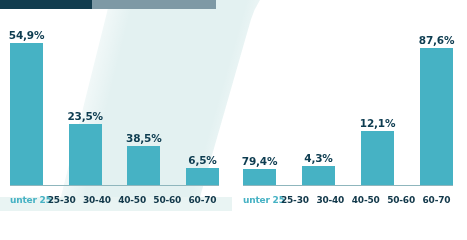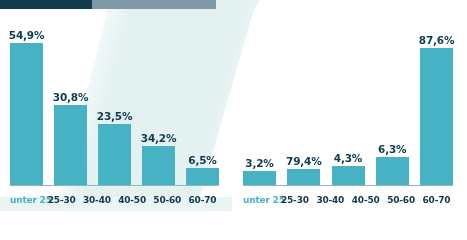--- a/index.html
+++ b/index.html
@@ -198,29 +198,25 @@
 
   <div class="charts">
 
     <div class="panel">
       <div class="plot">
           <div class="bar-slot">
             <div class="bar-value">54,9%</div>
             <div class="bar" style="height: 142px; background: rgb(70, 178, 196);"></div>
           </div>
           <div class="bar-slot">
-            <div class="bar-value">30,8%</div>
-            <div class="bar" style="height: 80px; background: rgb(70, 178, 196);"></div>
-          </div>
-          <div class="bar-slot">
             <div class="bar-value">23,5%</div>
             <div class="bar" style="height: 61px; background: rgb(70, 178, 196);"></div>
           </div>
           <div class="bar-slot">
-            <div class="bar-value">34,2%</div>
+            <div class="bar-value">38,5%</div>
             <div class="bar" style="height: 39px; background: rgb(70, 178, 196);"></div>
           </div>
           <div class="bar-slot">
             <div class="bar-value">6,5%</div>
             <div class="bar" style="height: 17px; background: rgb(70, 178, 196);"></div>
           </div>
         </div>
       <div class="axis-line"></div>
       <div class="ticks">
           <div class="tick accent">unter 25</div>
@@ -228,34 +224,30 @@
           <div class="tick">30-40</div>
           <div class="tick">40-50</div>
           <div class="tick">50-60</div>
           <div class="tick">60-70</div>
         </div>
     </div>
 
     <div class="panel">
       <div class="plot">
           <div class="bar-slot">
-            <div class="bar-value">3,2%</div>
-            <div class="bar" style="height: 14px; background: rgb(70, 178, 196);"></div>
-          </div>
-          <div class="bar-slot">
             <div class="bar-value">79,4%</div>
             <div class="bar" style="height: 16px; background: rgb(70, 178, 196);"></div>
           </div>
           <div class="bar-slot">
             <div class="bar-value">4,3%</div>
             <div class="bar" style="height: 19px; background: rgb(70, 178, 196);"></div>
           </div>
           <div class="bar-slot">
-            <div class="bar-value">6,3%</div>
-            <div class="bar" style="height: 28px; background: rgb(70, 178, 196);"></div>
+            <div class="bar-value">12,1%</div>
+            <div class="bar" style="height: 54px; background: rgb(70, 178, 196);"></div>
           </div>
           <div class="bar-slot">
             <div class="bar-value">87,6%</div>
             <div class="bar" style="height: 137px; background: rgb(70, 178, 196);"></div>
           </div>
         </div>
       <div class="axis-line"></div>
       <div class="ticks">
           <div class="tick accent">unter 25</div>
           <div class="tick">25-30</div>

